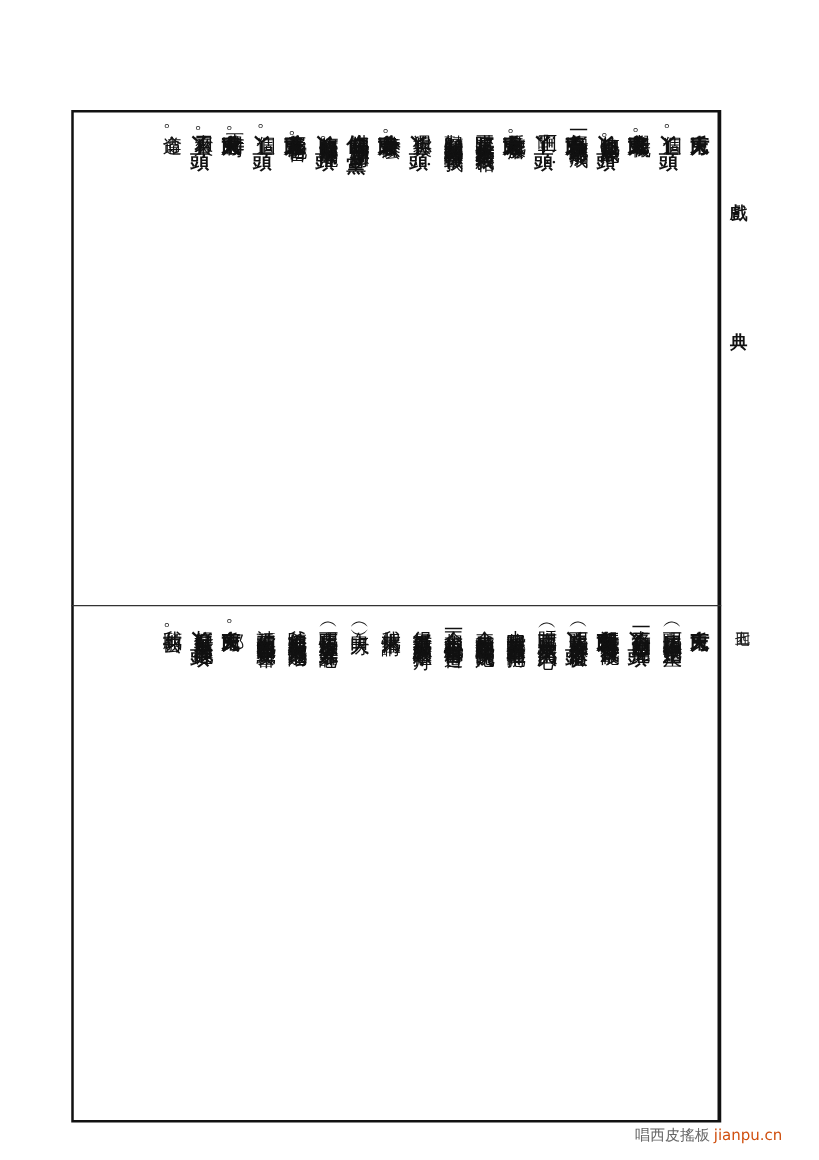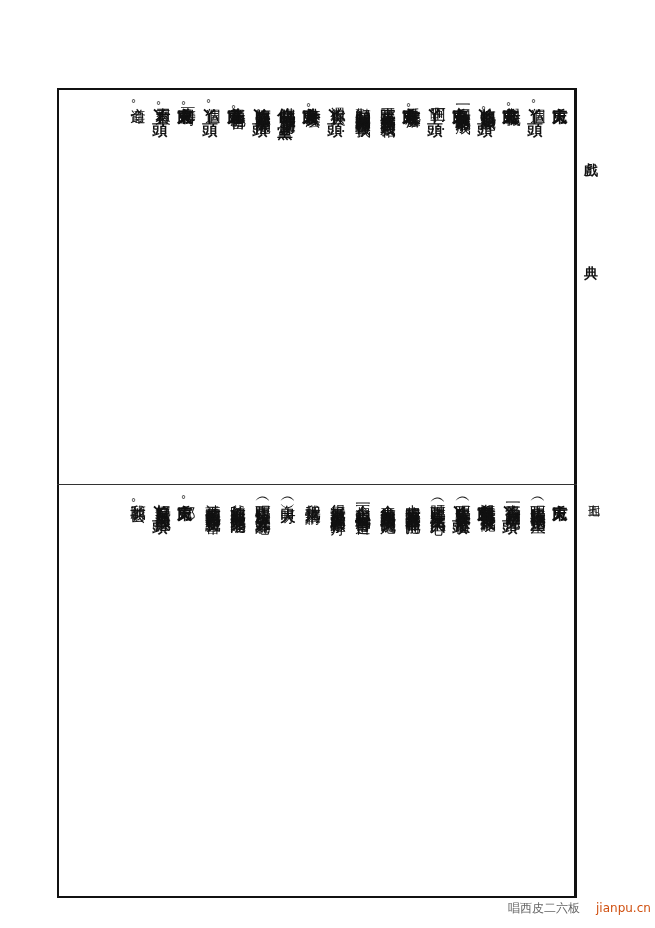--- a/index.html
+++ b/index.html
@@ -34,21 +34,21 @@
   .speaker {
     height:78px; font-weight:bold; letter-spacing:0; display:block;
   }
   .speaker.two { letter-spacing:16px; }
   .speech { display:block; letter-spacing:1px; }
   .cont .speaker { visibility:hidden; }
   .watermark {
     position:absolute; left:508px; top:900px; font-size:12px; color:#666;
     font-family:"DejaVu Sans", sans-serif; white-space:nowrap;
   }
-  .watermark .en { color:#d05010; margin-left:16px; }
+  .watermark .en { color:#d05010; margin-left:3px; }
 </style>
 </head>
 <body>
 
 <div class="page-frame"></div>
 <div class="divider"></div>
 
 <div class="margin-glyph" style="top:162px;">戲</div>
 <div class="margin-glyph" style="top:265px;">典</div>
 <div class="page-number">七五四</div>
@@ -188,14 +188,14 @@
       <span class="speaker">東方氏</span>
       <span class="speech">好便好只是無人前去順說與他。</span>
     </div>
     <div class="line">
       <span class="speaker two">丫頭</span>
       <span class="speech">我願前去。</span>
     </div>
   </div>
 
 <div class="watermark">
-  <span>唱西皮二六板</span><span class="en">jianpu.cn</span>
+  <span>唱西皮搖板</span><span class="en">jianpu.cn</span>
 </div>
 
 </body></html>

